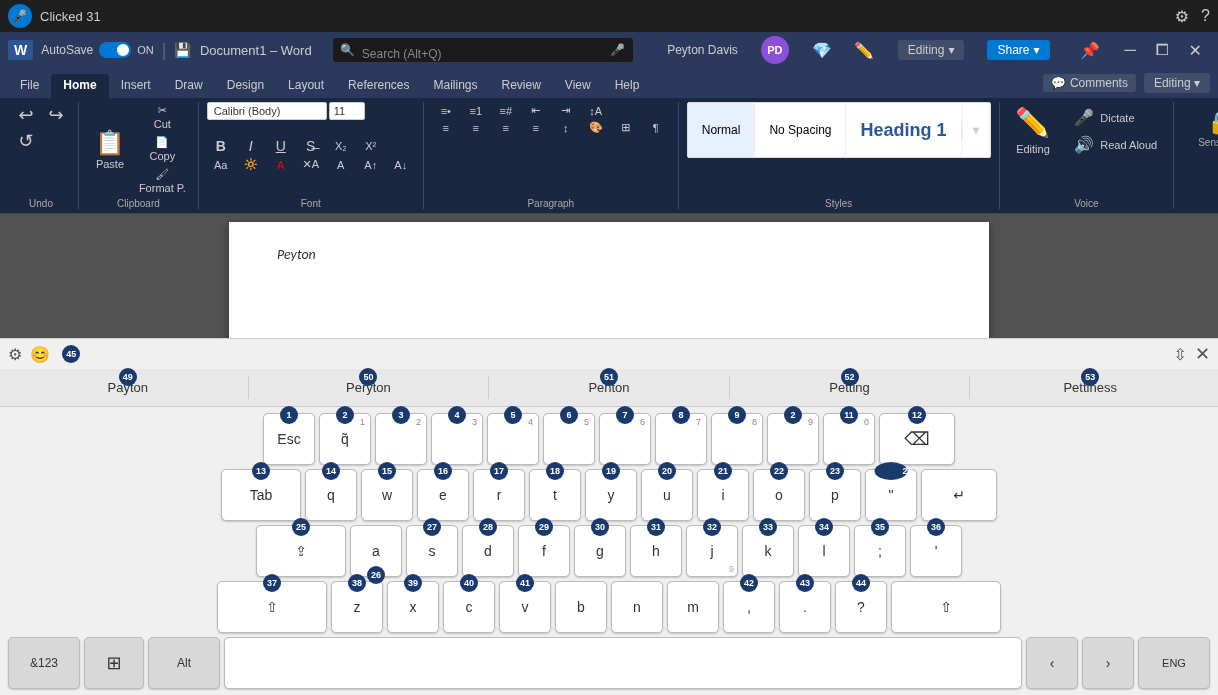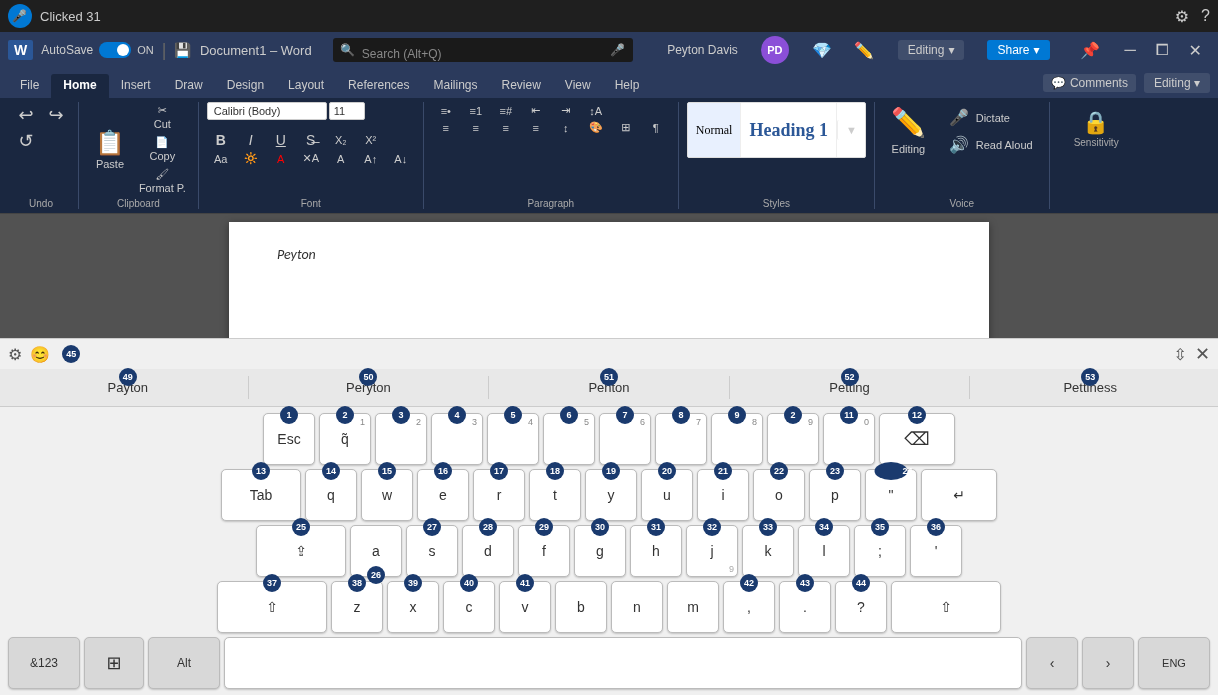--- a/index.html
+++ b/index.html
@@ -163,29 +163,28 @@
     .styles-area {
       display: flex;
       align-items: center;
       background: white;
       border: 1px solid #ddd;
       border-radius: 2px;
       height: 56px;
       overflow: hidden;
     }
     .style-item {
-      padding: 4px 8px;
+      padding: 4px 14px;
       height: 100%;
       display: flex;
       align-items: center;
       cursor: pointer;
       font-size: 12px;
       border-right: 1px solid #eee;
       white-space: nowrap;
-      font-family: Liberation Serif, serif;
     }
     .style-item.selected { background: #e8f0fe; }
     .style-item.heading { color: #2b5797; font-size: 18px; font-weight: bold; }
 
     
     .voice-area {
       display: flex;
       flex-direction: column;
       gap: 4px;
       padding: 4px;
@@ -456,21 +455,21 @@
       <div style="display:flex;flex-direction:column;gap:2px;">
         <div class="ribbon-btn"><span>✂</span> Cut</div>
         <div class="ribbon-btn"><span>📄</span> Copy</div>
         <div class="ribbon-btn"><span>🖌</span> Format P.</div>
       </div>
     </div>
     <span class="ribbon-group-label">Clipboard</span>
   </div>
 
   <div class="ribbon-group">
-    <div class="ribbon-row" style="margin-bottom:10px;">
+    <div class="ribbon-row" style="margin-bottom:16px;">
       <input type="text" class="font-selector" value="Calibri (Body)" style="">
       <input type="text" class="size-selector" value="11" style="">
     </div>
     <div class="ribbon-row">
       <div class="ribbon-btn" style="font-weight:bold;font-size:14px;">B</div>
       <div class="ribbon-btn" style="font-style:italic;font-size:14px;">I</div>
       <div class="ribbon-btn" style="text-decoration:underline;font-size:14px;">U</div>
       <div class="ribbon-btn" style="font-size:14px;">S̶</div>
       <div class="ribbon-btn" style="font-size:11px;">X₂</div>
       <div class="ribbon-btn" style="font-size:11px;">X²</div>
@@ -505,20 +504,21 @@
       <div class="ribbon-btn">🎨</div>
       <div class="ribbon-btn">⊞</div>
       <div class="ribbon-btn">¶</div>
     </div>
     <span class="ribbon-group-label">Paragraph</span>
   </div>
 
   <div class="ribbon-group">
     <div class="styles-area">
       <div class="style-item selected">Normal</div>
+      <div class="style-item">No Spacing</div>
       <div class="style-item heading">Heading 1</div>
       <div class="ribbon-btn" style="border-left:1px solid #eee;padding:4px 6px;">▼</div>
     </div>
     <span class="ribbon-group-label">Styles</span>
   </div>
 
   <div class="ribbon-group">
     <div style="display:flex;align-items:flex-start;gap:8px;">
       <div class="editing-btn-ribbon">
         <span class="editing-icon">✏️</span>

